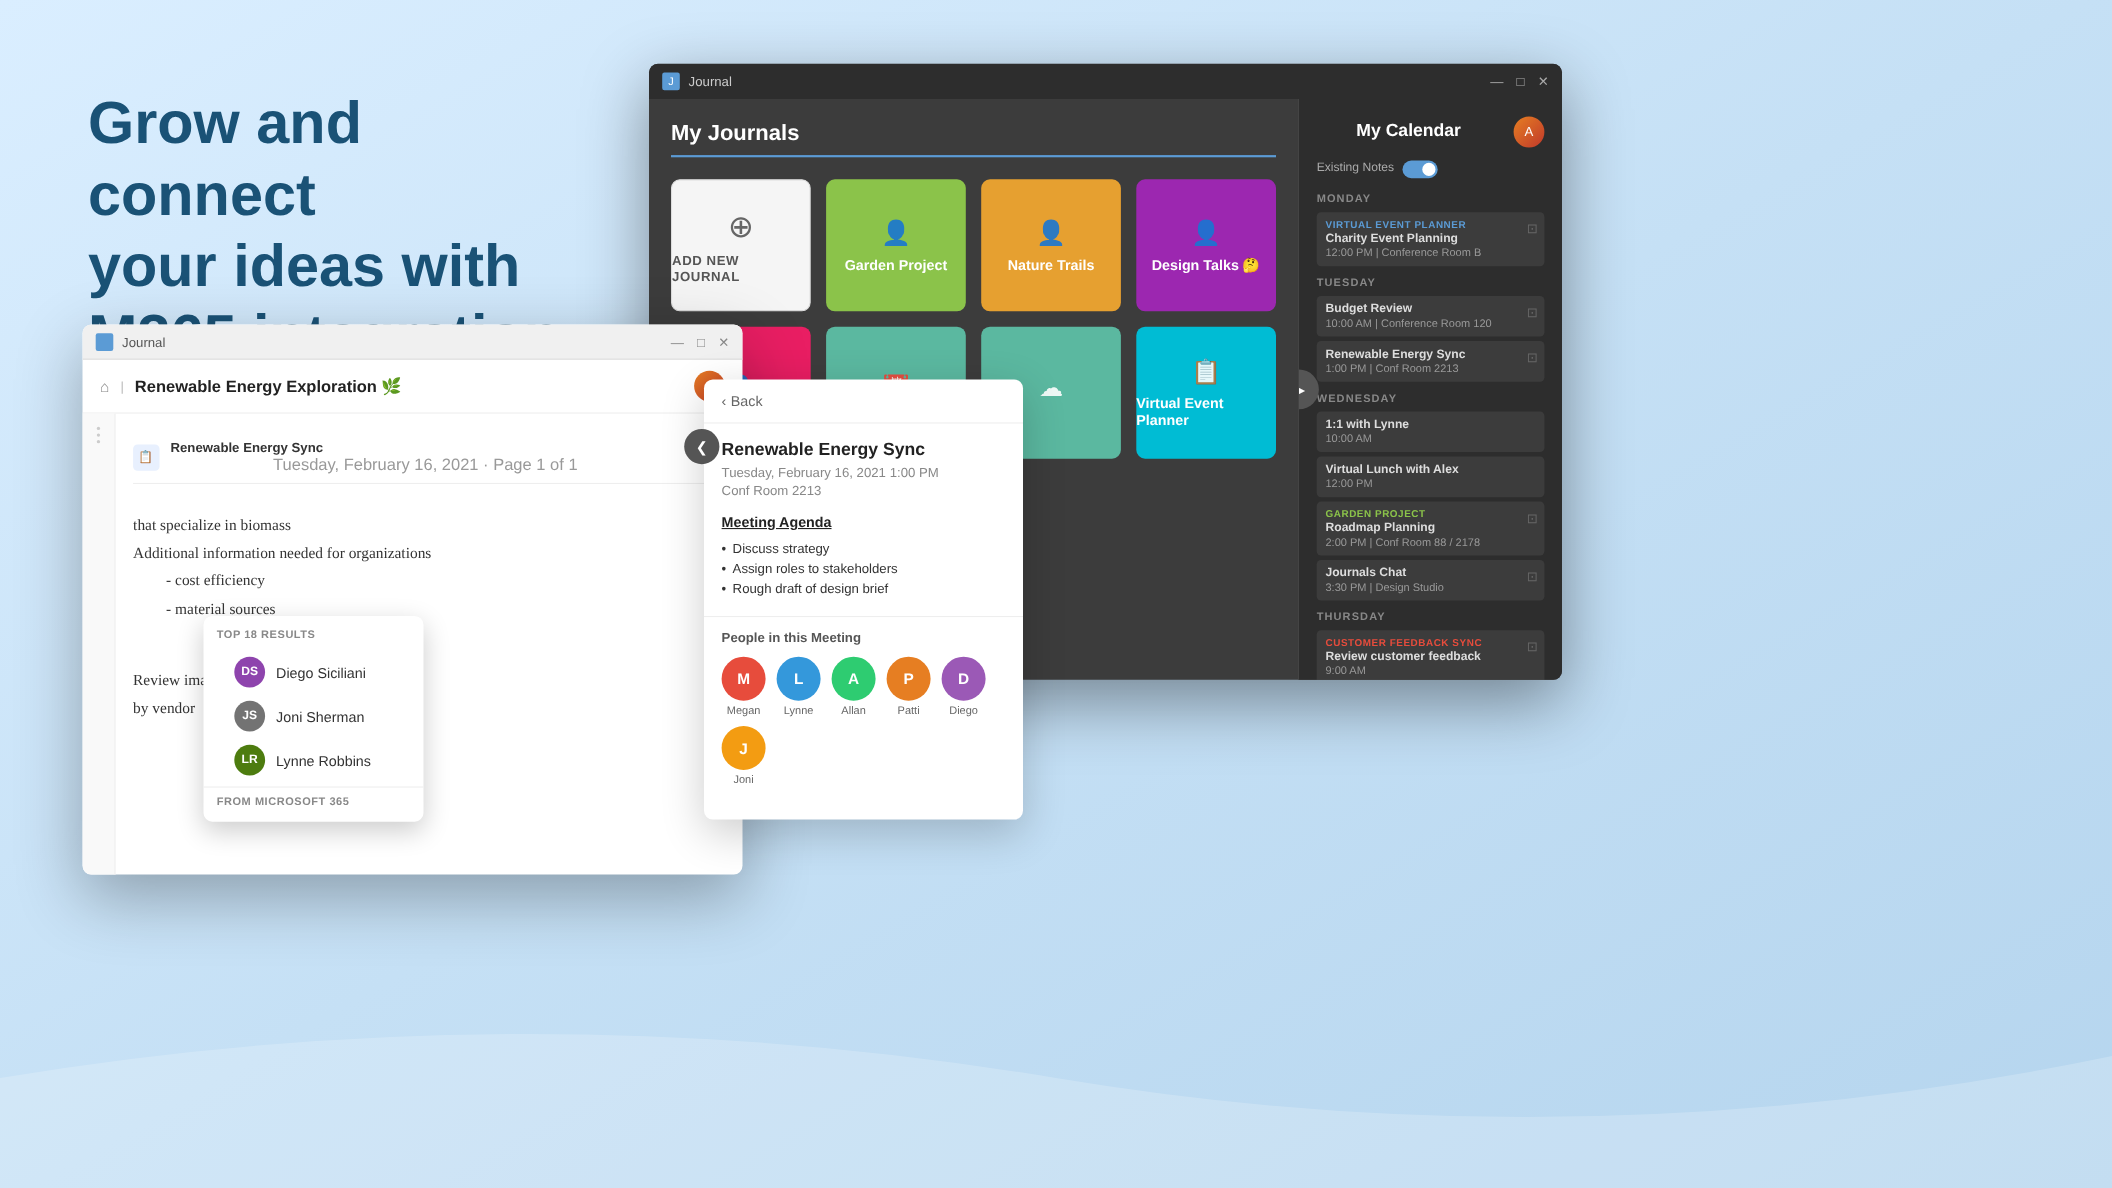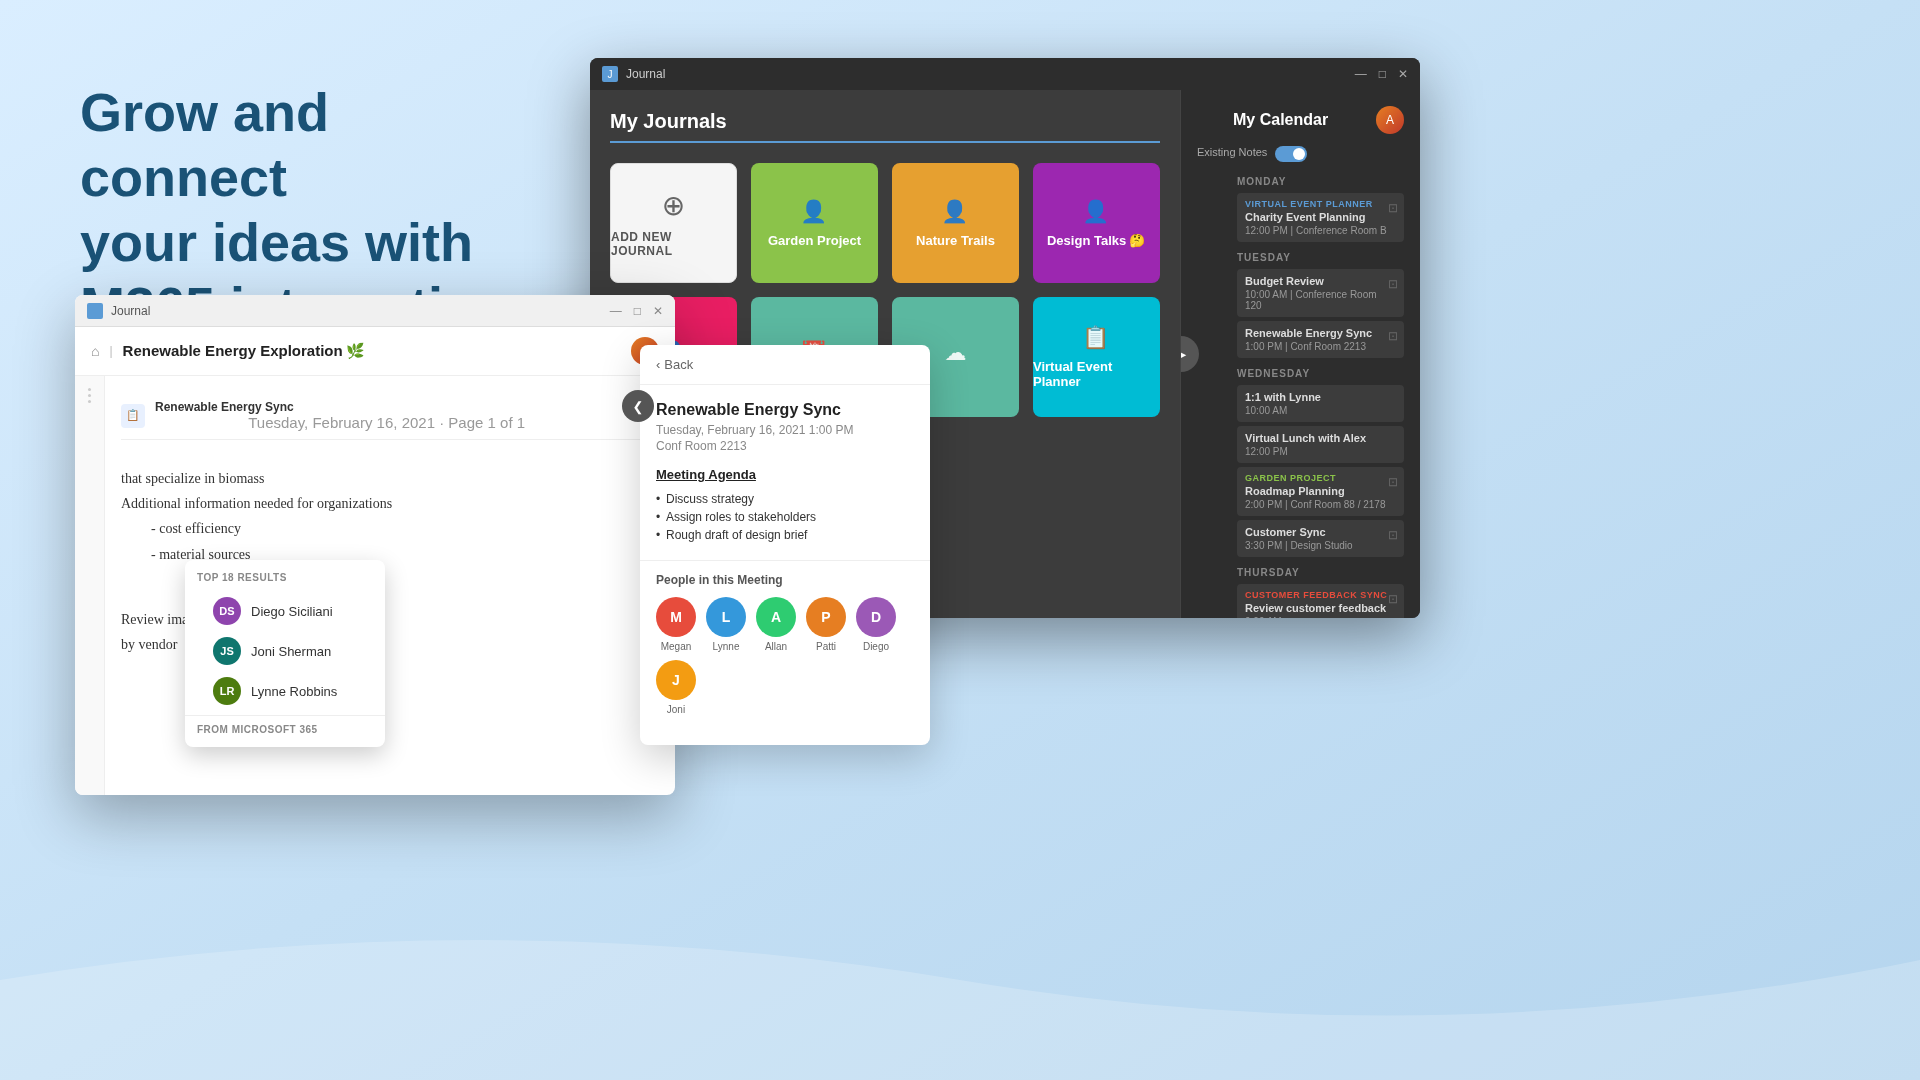--- a/index.html
+++ b/index.html
@@ -203,21 +203,20 @@
       width: 12px;
       height: 12px;
       background: white;
       border-radius: 50%;
       top: 2px;
       right: 2px;
     }
 
     .day-section {
       margin-bottom: 10px;
-      margin-left: 40px;
     }
     .day-label {
       font-size: 10px;
       font-weight: 700;
       color: #888;
       letter-spacing: 1px;
       text-transform: uppercase;
       margin-bottom: 6px;
     }
     .cal-event {
@@ -739,21 +738,21 @@
           <div class="cal-event-name">Virtual Lunch with Alex</div>
           <div class="cal-event-time">12:00 PM</div>
         </div>
         <div class="cal-event">
           <div class="cal-event-tag green">GARDEN PROJECT</div>
           <div class="cal-event-name">Roadmap Planning</div>
           <div class="cal-event-time">2:00 PM | Conf Room 88 / 2178</div>
           <span class="cal-event-icon">⊡</span>
         </div>
         <div class="cal-event">
-          <div class="cal-event-name">Customer Sync</div>
+          <div class="cal-event-name">Journals Chat</div>
           <div class="cal-event-time">3:30 PM | Design Studio</div>
           <span class="cal-event-icon">⊡</span>
         </div>
       </div>
 
       <div class="day-section">
         <div class="day-label">THURSDAY</div>
         <div class="cal-event">
           <div class="cal-event-tag red">CUSTOMER FEEDBACK SYNC</div>
           <div class="cal-event-name">Review customer feedback</div>
@@ -823,21 +822,21 @@
       <span class="at-symbol">@</span>
 
       <div class="mention-popup">
         <div class="mention-popup-header">TOP 18 RESULTS</div>
 
         <div class="mention-item">
           <div class="mention-avatar" style="background:#8e44ad;">DS</div>
           <span class="mention-name">Diego Siciliani</span>
         </div>
         <div class="mention-item">
-          <div class="mention-avatar" style="background:#0f766e;">JS</div>
+          <div class="mention-avatar" style="background:#737373;">JS</div>
           <span class="mention-name">Joni Sherman</span>
         </div>
         <div class="mention-item">
           <div class="mention-avatar" style="background:#4d7c0f;">LR</div>
           <span class="mention-name">Lynne Robbins</span>
         </div>
 
         <div class="mention-footer">FROM MICROSOFT 365</div>
       </div>
     </div>

